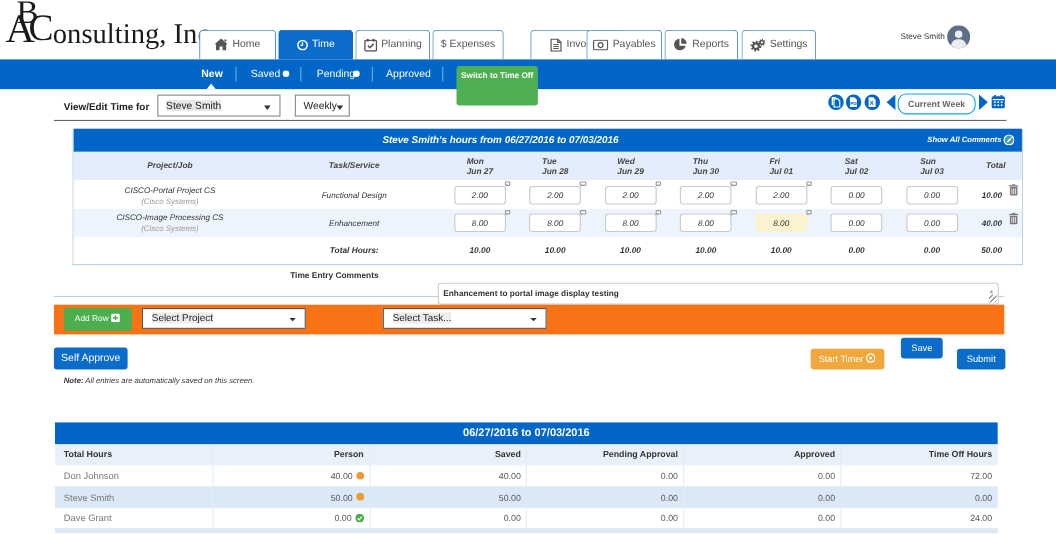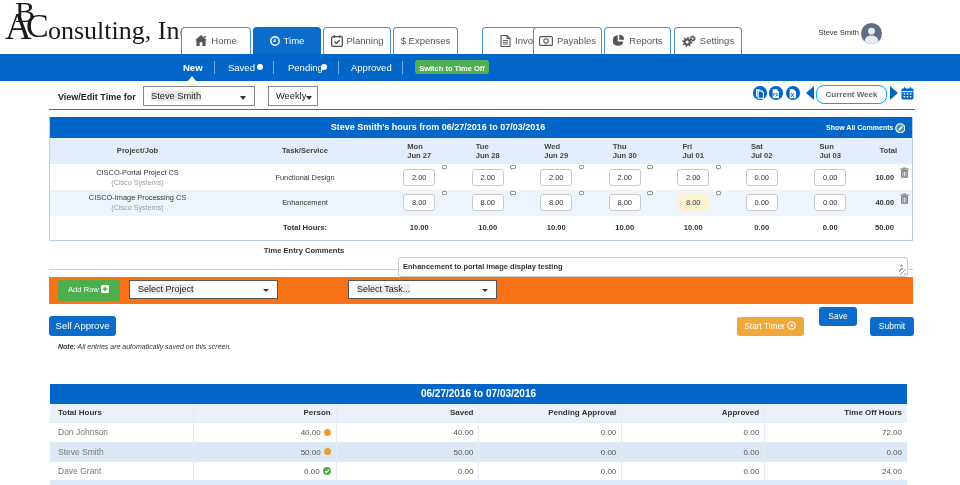--- a/index.html
+++ b/index.html
@@ -19,52 +19,52 @@
 .tab.active { background:#0b6cca; border-color:#0b6cca; color:#fff; }
 
 
 #uname { position:absolute; left:770px; top:28px; font-size:7.5px; color:#333; width:89px; text-align:right; white-space:nowrap; }
 
 
 #subnav { position:absolute; left:0; top:53.5px; width:960px; height:27.5px; background:#0266c8; }
 #subnav .itm { position:absolute; top:0; height:27.5px; line-height:27.5px; color:#fff; font-size:9.5px; }
 #subnav .sep { position:absolute; top:7.5px; width:1px; height:13px; background:rgba(255,255,255,.45); }
 #newcaret { position:absolute; left:188px; top:76px; width:0; height:0; border-left:4.5px solid transparent; border-right:4.5px solid transparent; border-bottom:5px solid #fff; }
-#btn-switch { position:absolute; left:415px; top:59.5px; width:74px; height:14px; background:#4eb052; border-radius:3px; color:#fff; font-size:7.5px; font-weight:bold; text-align:center; line-height:18px; white-space:nowrap; }
+#btn-switch { position:absolute; left:415px; top:59.5px; width:74px; height:36px; background:#4eb052; border-radius:3px; color:#fff; font-size:7.5px; font-weight:bold; text-align:center; line-height:18px; white-space:nowrap; }
 
 
 #vlabel { position:absolute; left:58px; top:92px; font-size:9px; font-weight:bold; color:#222; }
 .sel { position:absolute; background:#fff; border:1px solid #888; border-radius:0; font-size:9.3px; color:#222; line-height:18px; padding-left:7px; }
 .sel .arr { position:absolute; right:8px; top:8.5px; width:0; height:0; border-left:3.5px solid transparent; border-right:3.5px solid transparent; border-top:4px solid #333; }
 
 
 .cic { position:absolute; top:86px; width:13.5px; height:13.5px; border-radius:50%; background:#0266c8; }
 .navarr { position:absolute; width:0; height:0; }
 #btn-curweek { position:absolute; left:816px; top:85px; width:71px; height:19px; border:1px solid #0ea5e9; border-radius:8px; background:#fff; color:#666; font-weight:bold; font-size:8px; text-align:center; line-height:17px; white-space:nowrap; }
 
 #hr1 { position:absolute; left:49px; top:109px; width:866px; height:1.2px; background:#666; }
 
 
-#mtable { position:absolute; left:49px; top:117px; width:864px; border:1px solid #b7d2ec; border-top:none; }
+#mtable { position:absolute; left:66px; top:117px; width:864px; border:1px solid #b7d2ec; border-top:none;font-style:italic; }
 #mtitle { height:20.5px; background:#0266c8; color:#fff; display:flex; align-items:center; }
 #mtitle .t { flex:1; text-align:center; font-size:9px; font-weight:bold; }
 #mtitle .sac { width:62px; font-size:7px; font-weight:bold; white-space:nowrap; text-align:right; }
 .mrow { display:flex; width:100%; }
 .mrow .c0 { width:175px; }
 .mrow .c1 { width:160px; }
 .mrow .cd { width:68.5px; }
 .mrow .ct { width:47.5px; }
 .drow .ct, #trow .ct { align-items:flex-end !important; padding-right:18px; }
 .mrow > div { display:flex; flex-direction:column; justify-content:center; align-items:center; position:relative; }
 #mhead { height:26.5px; background:#e4edfb; font-size:7.6px; font-weight:bold; color:#444; line-height:9px; }
 .drow { font-size:7.4px; color:#333; }
 #drow1 { height:26px; background:#fff; }
 #drow2 { height:25.5px; background:#eef4fd; }
 .sub { font-size:7.2px; color:#999; margin-top:1px; }
-.inp { width:32px; height:17px; background:#fff; border:1px solid #c9c9c9; border-radius:3px; font-size:7.5px; color:#333; text-align:center; line-height:15px; }
+.inp { width:47px; height:17px; background:#fff; border:1px solid #c9c9c9; border-radius:3px; font-size:7.5px; color:#333; text-align:center; line-height:15px; }
 .inp.yel { background:#fbf3d0; border-color:#fbf3d0; }
 .cmark { position:absolute; right:6.5px; top:0.5px; width:5.5px; height:4.5px; border:1px solid #999; background:#fff; border-radius:1px; }
 .cmark::after { content:""; position:absolute; left:0px; bottom:-2px; width:0; height:0; border-top:2px solid #999; border-right:2px solid transparent; }
 #trow { height:24.5px; background:#fff; font-size:7.6px; font-weight:bold; color:#333; }
 #crow { position:absolute; left:49px; top:241px; width:864px; height:28.5px; border-bottom:1px solid #b7d2ec; font-size:7.6px; font-weight:bold; color:#333; }
 #clabel { position:absolute; left:175px; top:5px; width:160px; text-align:center; }
 #ctext { position:absolute; left:349px; top:4px; width:510px; height:20px; border:1px solid #ccc; border-radius:3px; background:#fff; font-size:7.5px; font-weight:bold; color:#333; line-height:18px; padding-left:4px; display:block; align-items:initial; text-align:left;margin-top:12px; }
 #cstar { position:absolute; right:4px; top:0px; color:#888; font-size:9px; font-weight:normal; }
 #cgrip { position:absolute; right:1px; bottom:1px; width:7px; height:7px; background:repeating-linear-gradient(135deg, transparent 0 2px, #999 2px 3px); }
 .tot { font-weight:bold; }

